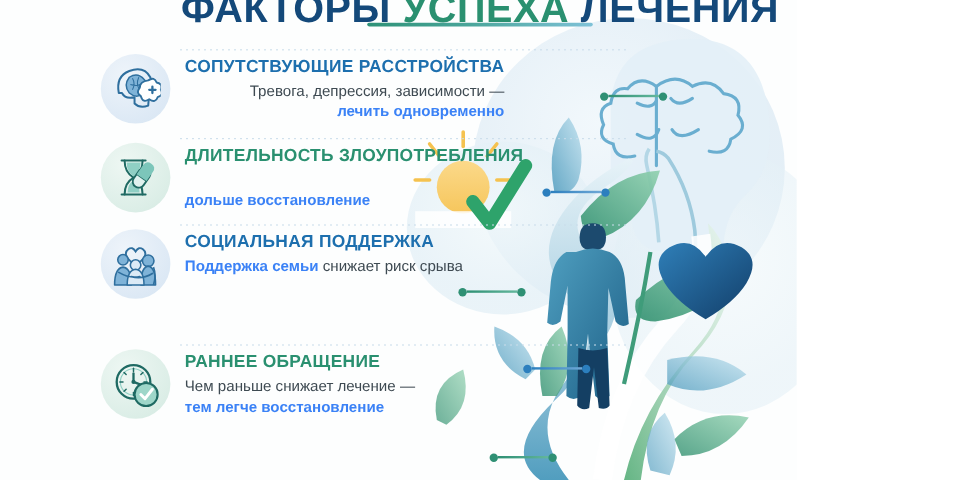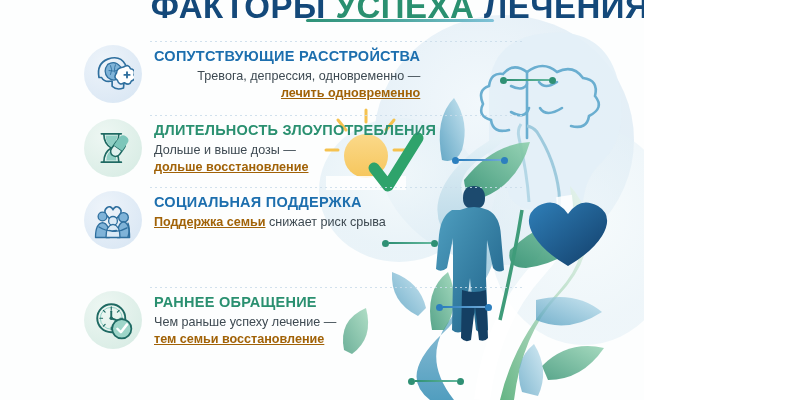--- a/index.html
+++ b/index.html
@@ -2,21 +2,21 @@
 <html><head>
 <meta charset="utf-8">
 <style>
   html,body{margin:0;padding:0;}
   body{
     width:800px;height:400px;overflow:hidden;
     background:#ffffff;
     font-family:"Liberation Sans","DejaVu Sans",sans-serif;
     position:relative;
   }
-  #stage{position:absolute;inset:0;width:644px;height:400px;overflow:hidden;background:#fdfefe;}
+  #stage{position:absolute;inset:0;width:644px;height:400px;overflow:hidden;background:#fdfefe;padding-left:20px;}
 
   
   .art{position:absolute;right:0;top:0;width:330px;height:400px;overflow:hidden;}
 
   
   .header{position:absolute;left:0;top:-10px;width:800px;text-align:center;}
   .title{
     font-size:33px;font-weight:bold;letter-spacing:.5px;line-height:34px;
     white-space:nowrap;
   }
@@ -55,21 +55,21 @@
   .head{
     font-size:14.5px;font-weight:bold;letter-spacing:.25px;line-height:18px;
     text-transform:uppercase;white-space:nowrap;
   }
   .head-green{color:#2a9070;}
   .head-blue{color:#1d6fae;}
   .desc{
     font-size:12.6px;color:#3e4a52;line-height:16.5px;margin-top:3px;
     white-space:nowrap;
   }
-  .desc b{color:#a16207;font-weight:bold;text-decoration:underline;}
+  .desc b{color:#3b82f6;font-weight:bold;}
 
   
   .conn{position:absolute;display:flex;align-items:center;height:8px;}
   .conn .dot{width:7px;height:7px;border-radius:50%;}
   .conn .bar{height:2px;width:42px;}
   .conn-green .dot{background:#2f9074;}
   .conn-green .bar{background:linear-gradient(90deg,#2f9074,#63b79c);}
   .conn-blue .dot{background:#2c7fbe;}
   .conn-blue .bar{background:linear-gradient(90deg,#2c7fbe,#6fa8d6);}
 
@@ -204,21 +204,21 @@
           <path d="M36 16 q6-4 8 2 q6 1 4 7 q3 5 -3 7 q-2 6 -8 2 q-6 4 -8 -3 q-5-3 -1 -8 q0-6 8 -7z" fill="#ffffff" stroke="#2f6f9e" stroke-width="1.8" stroke-linejoin="round"></path>
           <g stroke="#2f6f9e" stroke-width="2.2" stroke-linecap="round">
             <line x1="37" y1="25" x2="43" y2="25"></line>
               <line x1="40" y1="22" x2="40" y2="28"></line>
           </g>
         </svg>
       </div>
       <div class="txt">
         <div class="head head-blue">СОПУТСТВУЮЩИЕ РАССТРОЙСТВА</div>
         <div class="desc">
-          <span>Тревога, депрессия, одновременно —</span><br>
+          <span>Тревога, депрессия, зависимости —</span><br>
           <b>лечить одновременно</b>
         </div>
       </div>
     </div>
 
     <div class="row row-h3">
       <div class="sep"></div>
       <div class="badge badge-green">
         <svg width="40" height="40" viewBox="0 0 48 48">
           <g stroke="#1f6a63" stroke-width="2" fill="none" stroke-linecap="round">
@@ -232,21 +232,21 @@
           <g transform="translate(30,24) rotate(35)">
             <rect x="-6" y="-11" width="12" height="22" rx="6" fill="#dff1ee" stroke="#1f6a63" stroke-width="1.8"></rect>
             <path d="M-6 0 h12" stroke="#1f6a63" stroke-width="1.6"></path>
             <path d="M-6 -11 q0-6 6-6 q6 0 6 6 v11 h-12z" fill="#7cc6ba"></path>
           </g>
         </svg>
       </div>
       <div class="txt">
         <div class="head head-green">ДЛИТЕЛЬНОСТЬ ЗЛОУПОТРЕБЛЕНИЯ</div>
         <div class="desc">
-          <span>Дольше и выше дозы —</span><br>
+          <br>
           <b>дольше восстановление</b>
         </div>
       </div>
     </div>
 
     <div class="row row-h4">
       <div class="sep"></div>
       <div class="badge badge-blue">
         <svg width="42" height="42" viewBox="0 0 48 48">
           <path d="M24 12 q-3-5 -7-2 q-4 3 -1 8 q3 4 8 7 q5-3 8-7 q3-5 -1-8 q-4-3 -7 2z" fill="none" stroke="#2f6f9e" stroke-width="1.8"></path>
@@ -291,22 +291,22 @@
               <line x1="22" y1="22" x2="30" y2="25"></line>
           </g>
           <circle cx="22" cy="22" r="2" fill="#1f6a63"></circle>
           <circle cx="34" cy="34" r="11" fill="#9ed6c9" stroke="#1f6a63" stroke-width="2"></circle>
           <path d="M29 34 l4 4 l7 -9" fill="none" stroke="#ffffff" stroke-width="2.8" stroke-linecap="round" stroke-linejoin="round"></path>
         </svg>
       </div>
       <div class="txt">
         <div class="head head-green">РАННЕЕ ОБРАЩЕНИЕ</div>
         <div class="desc">
-          <span>Чем раньше успеху лечение —</span><br>
-          <b>тем семьи восстановление</b>
+          <span>Чем раньше снижает лечение —</span><br>
+          <b>тем легче восстановление</b>
         </div>
       </div>
     </div>
   </div>
 
   <div class="conn conn-green c1">
     <span class="dot"></span>
     <span class="bar"></span>
     <span class="dot"></span>
   </div>

